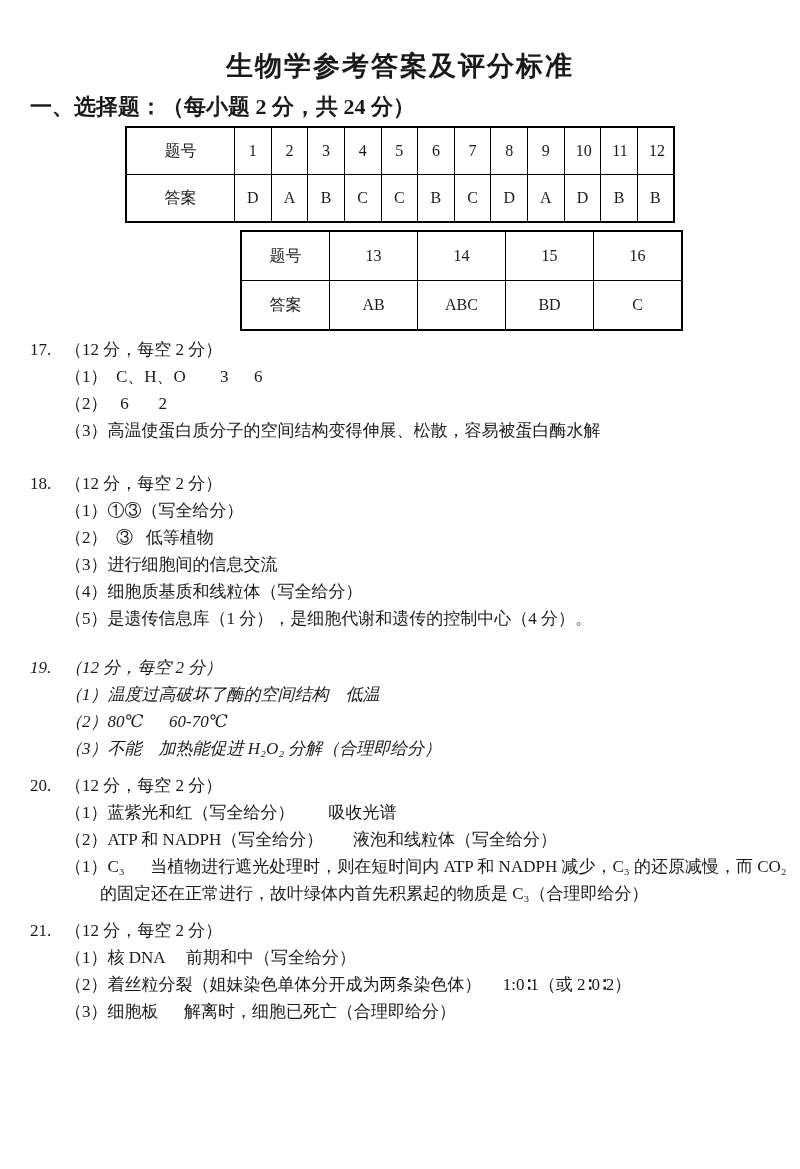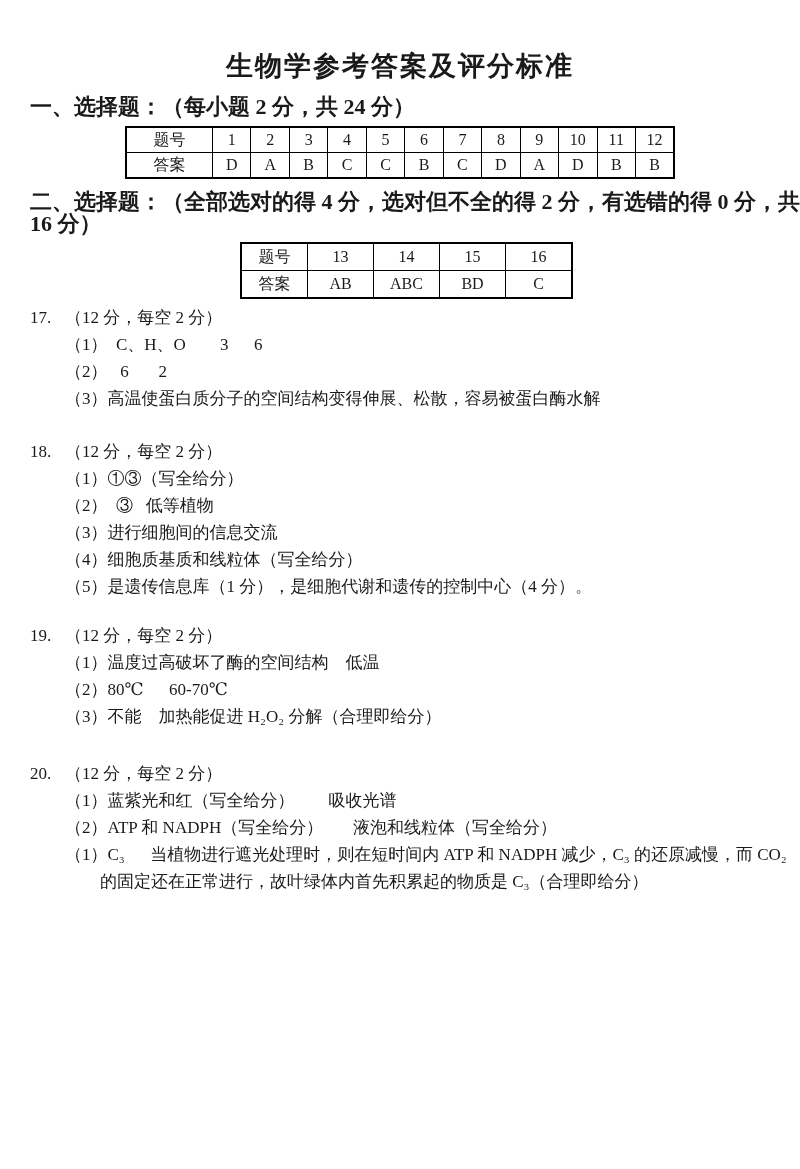--- a/index.html
+++ b/index.html
@@ -24,21 +24,21 @@
   .sec-heading {
     margin: 12px 0 0 30px;
     font-size: 22px;
     font-weight: bold;
     line-height: 22px;
     white-space: pre-wrap;
   }
   .sec-heading.third { margin-top: 24px; }
 
   table { border-collapse: collapse; font-size: 16px; table-layout: fixed; }
-  td { border: 1px solid #000; text-align: center; padding: 0; overflow: hidden; }
+  td { border: 1px solid #000; text-align: center; padding: 11px; overflow: hidden; }
   .t1 { margin: 8px 0 0 125px; width: 550px; border: 2px solid #000; }
   .t1 td { height: 24px; }
   .t1 td.lbl { width: 85px; }
   .t2 { margin: 7px 0 0 240px; width: 325px; border: 2px solid #000; }
   .t2 td { height: 26px; width: 65px; }
 
   .questions { margin-top: 5px; }
   .q { margin-left: 30px; font-size: 17px; }
   .q-head { line-height: 27px; white-space: pre-wrap; }
   .q-num { display: inline-block; min-width: 35px; }
@@ -46,21 +46,21 @@
     margin-left: 35px;
     line-height: 27px;
     white-space: pre-wrap;
   }
   .a-line.hang {
     margin-left: 70px;
     text-indent: -35px;
   }
   .q17 { margin-bottom: 26px; }
   .q18 { margin-bottom: 22px; }
-  .q19 { margin-bottom: 30px; }
+  .q19 { margin-bottom: 10px; font-style: italic; }
   .q20 { margin-bottom: 10px; }
 </style>
 </head>
 <body>
 
 <div class="page">
 
   <div class="title">生物学参考答案及评分标准</div>
 
   <div class="sec-heading">一、选择题：（每小题 2 分，共 24 分）</div>
@@ -93,21 +93,20 @@
       <td>C</td>
       <td>D</td>
       <td>A</td>
       <td>D</td>
       <td>B</td>
       <td>B</td>
     </tr>
   </tbody>
     </table>
 
-  <div class="sec-heading">二、选择题：（全部选对的得 4 分，选对但不全的得 2 分，有选错的得 0 分，共 16 分）</div>
 
   <table class="t2">
     <tbody>
         <tr>
       <td class="lbl">题号</td>
       <td>13</td>
       <td>14</td>
       <td>15</td>
       <td>16</td>
     </tr>
@@ -147,15 +146,21 @@
       <div class="a-line">（3）不能    加热能促进 H₂O₂ 分解（合理即给分）</div>
     </div>
 
     <div class="q q20">
       <div class="q-head"><span class="q-num">20.</span><span>（12 分，每空 2 分）</span></div>
       <div class="a-line">（1）蓝紫光和红（写全给分）        吸收光谱</div>
       <div class="a-line">（2）ATP 和 NADPH（写全给分）       液泡和线粒体（写全给分）</div>
       <div class="a-line hang">（1）C₃      当植物进行遮光处理时，则在短时间内 ATP 和 NADPH 减少，C₃ 的还原减慢，而 CO₂ 的固定还在正常进行，故叶绿体内首先积累起的物质是 C₃（合理即给分）</div>
     </div>
 
+    <div class="q q21">
+      <div class="q-head"><span class="q-num">21.</span><span>（12 分，每空 2 分）</span></div>
+      <div class="a-line">（1）核 DNA     前期和中（写全给分）</div>
+      <div class="a-line">（2）着丝粒分裂（姐妹染色单体分开成为两条染色体）     1:0∶1（或 2∶0∶2）</div>
+      <div class="a-line">（3）细胞板      解离时，细胞已死亡（合理即给分）</div>
+    </div>
 
   </div>
 </div>
 
 </body></html>

